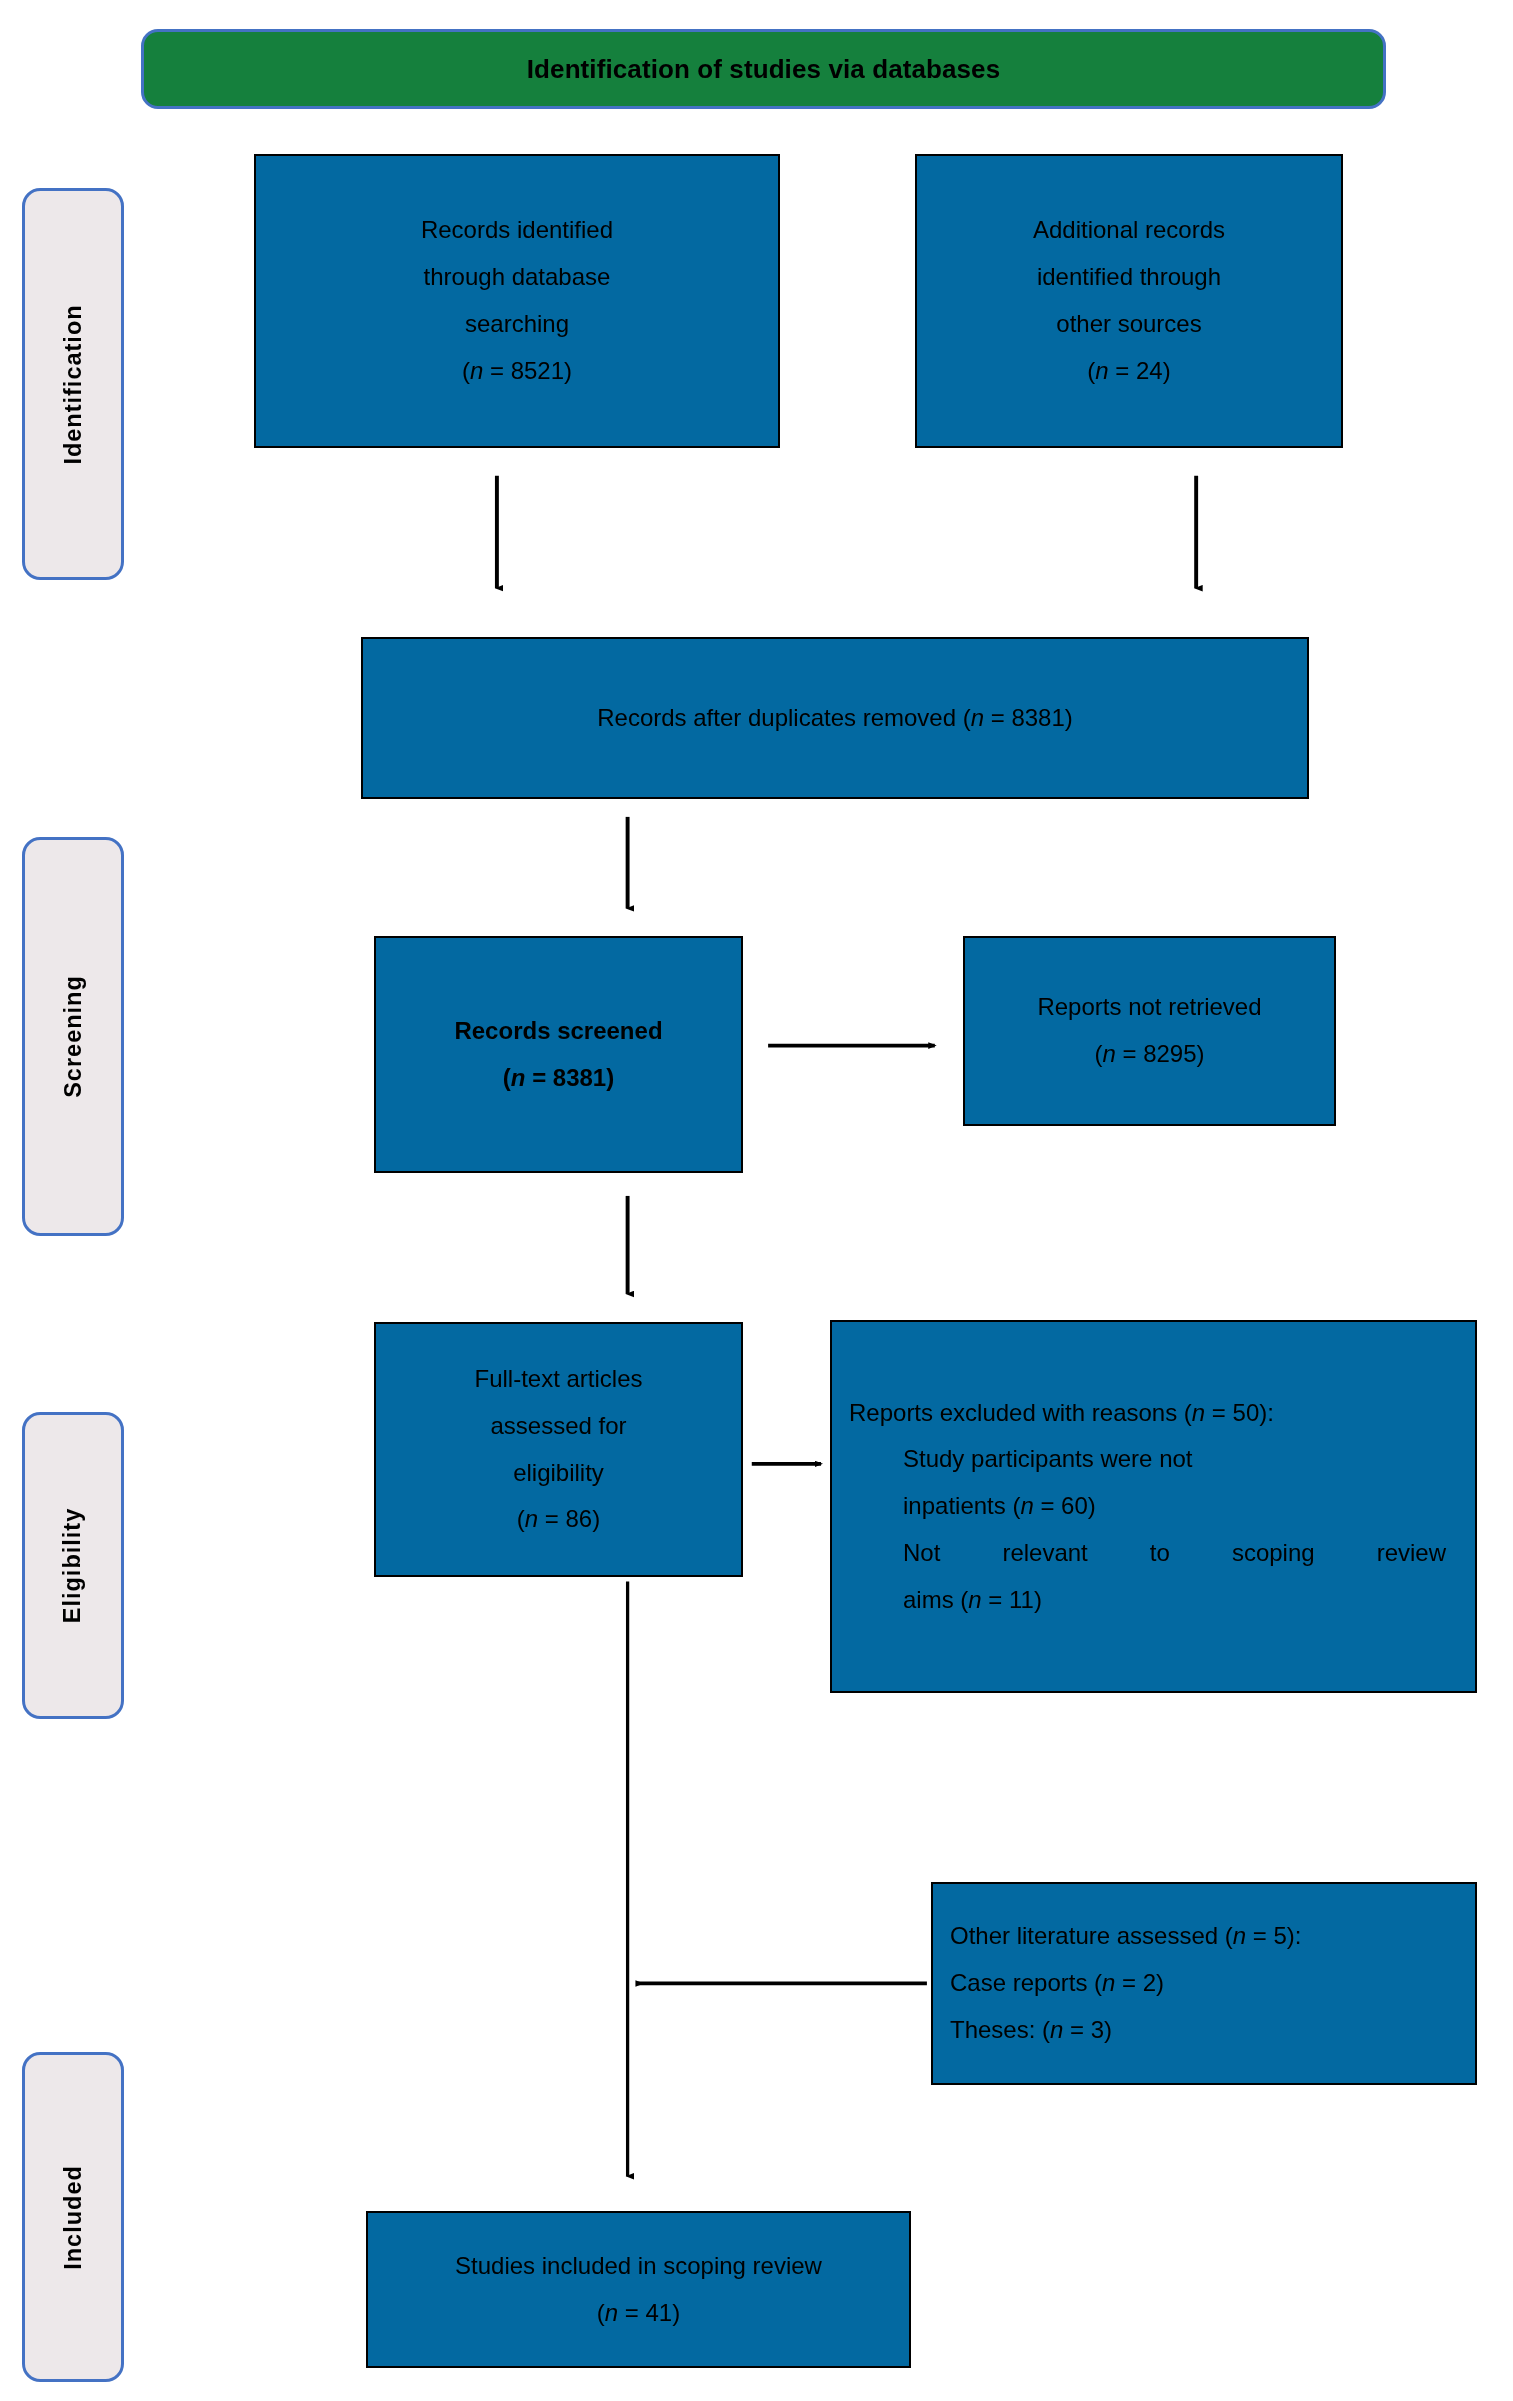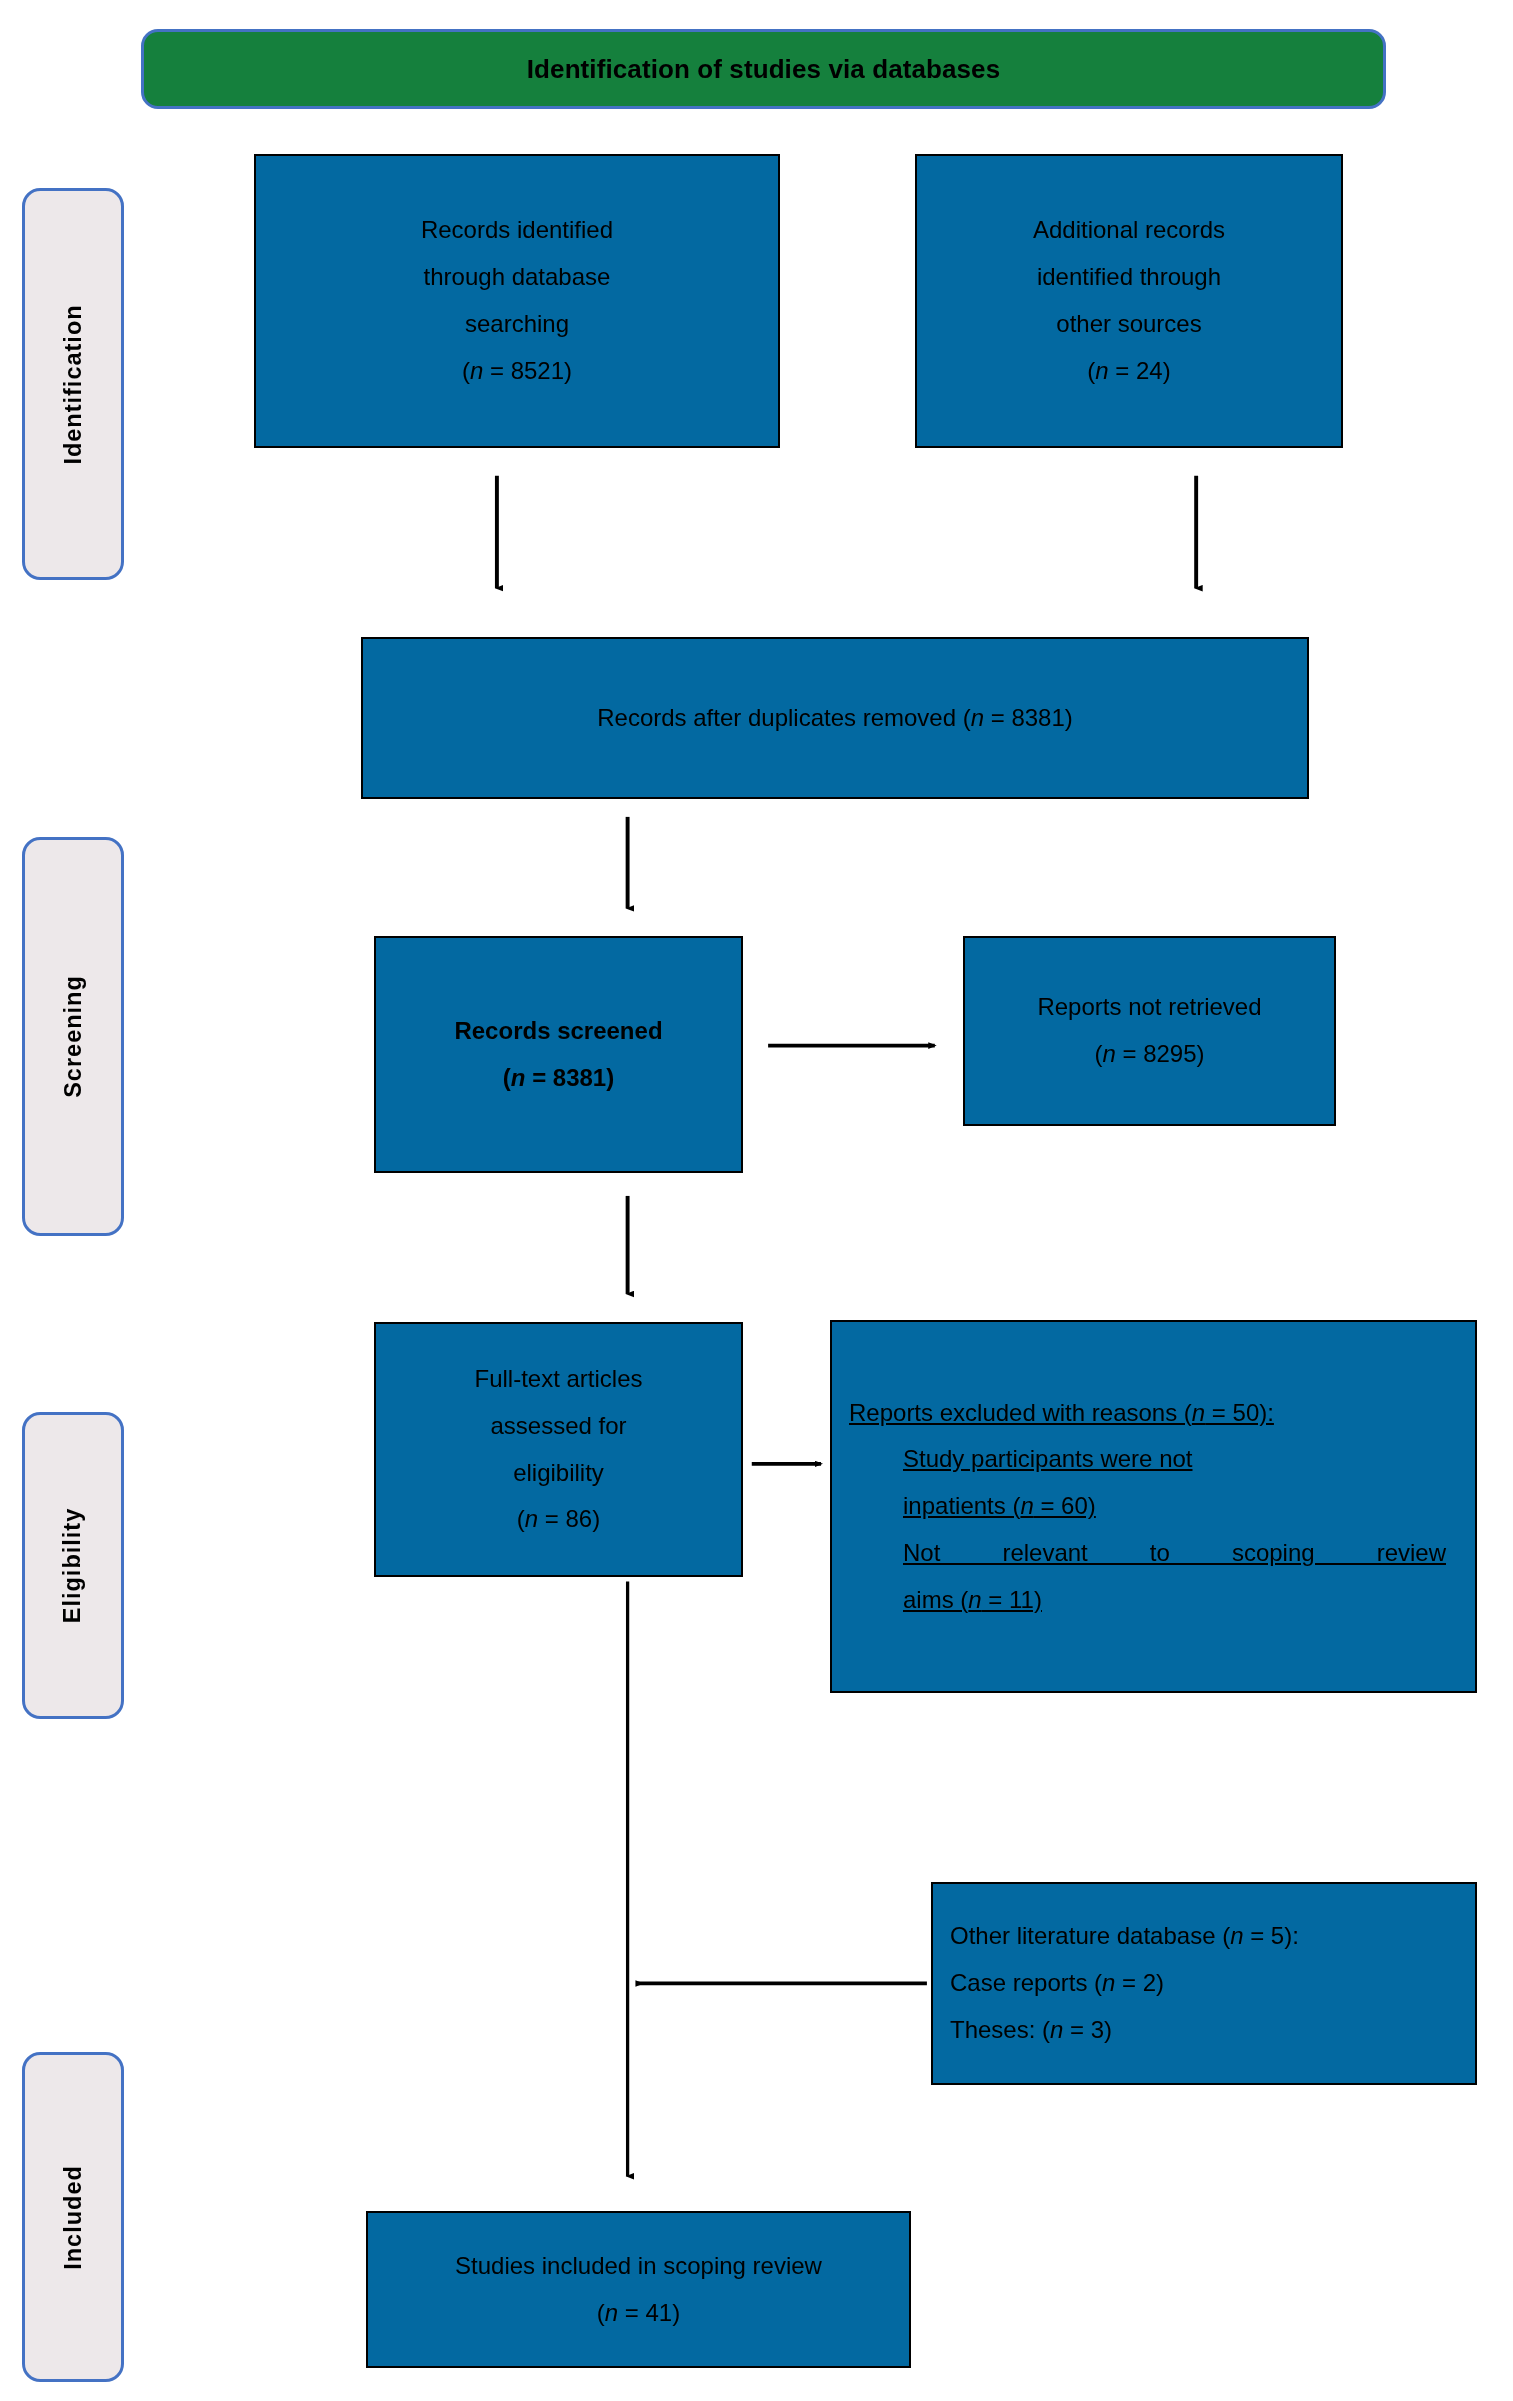--- a/index.html
+++ b/index.html
@@ -123,33 +123,33 @@
     <div class="line"><span>(</span><span class="ital">n</span><span> = 8295)</span></div>
   </div>
 
   <div class="box center" style="left:374px;top:1322px;width:369px;height:255px;">
     <div class="line">Full-text articles</div>
     <div class="line">assessed for</div>
     <div class="line">eligibility</div>
     <div class="line"><span>(</span><span class="ital">n</span><span> = 86)</span></div>
   </div>
 
-  <div class="box left" style="left:830px;top:1320px;width:647px;height:373px;padding:11.8px 17px 11.8px 17px;text-decoration:underline;">
+  <div class="box left" style="left:830px;top:1320px;width:647px;height:373px;padding:11.8px 17px 11.8px 17px;">
     <div class="line"><span>Reports excluded with reasons (</span><span class="ital">n</span><span> = 50):</span></div>
 
     <div class="line indent">Study participants were not</div>
     <div class="line indent"><span>inpatients (</span><span class="ital">n</span><span> = 60)</span></div>
 
     <div class="line indent justify" style="width:543px;">Not relevant to scoping review</div>
     <div class="line indent"><span>aims (</span><span class="ital">n</span><span> = 11)</span></div>
 
   </div>
 
   <div class="box left" style="left:931px;top:1882px;width:546px;height:203px;padding:6.5px 17px;">
-    <div class="line"><span>Other literature database (</span><span class="ital">n</span><span> = 5):</span></div>
+    <div class="line"><span>Other literature assessed (</span><span class="ital">n</span><span> = 5):</span></div>
     <div class="line"><span>Case reports (</span><span class="ital">n</span><span> = 2)</span></div>
     <div class="line"><span>Theses: (</span><span class="ital">n</span><span> = 3)</span></div>
   </div>
 
   <div class="box center" style="left:366px;top:2211px;width:545px;height:157px;">
     <div class="line">Studies included in scoping review</div>
     <div class="line"><span>(</span><span class="ital">n</span><span> = 41)</span></div>
   </div>
 
   <svg id="wires" viewBox="0 0 2316 3674">

